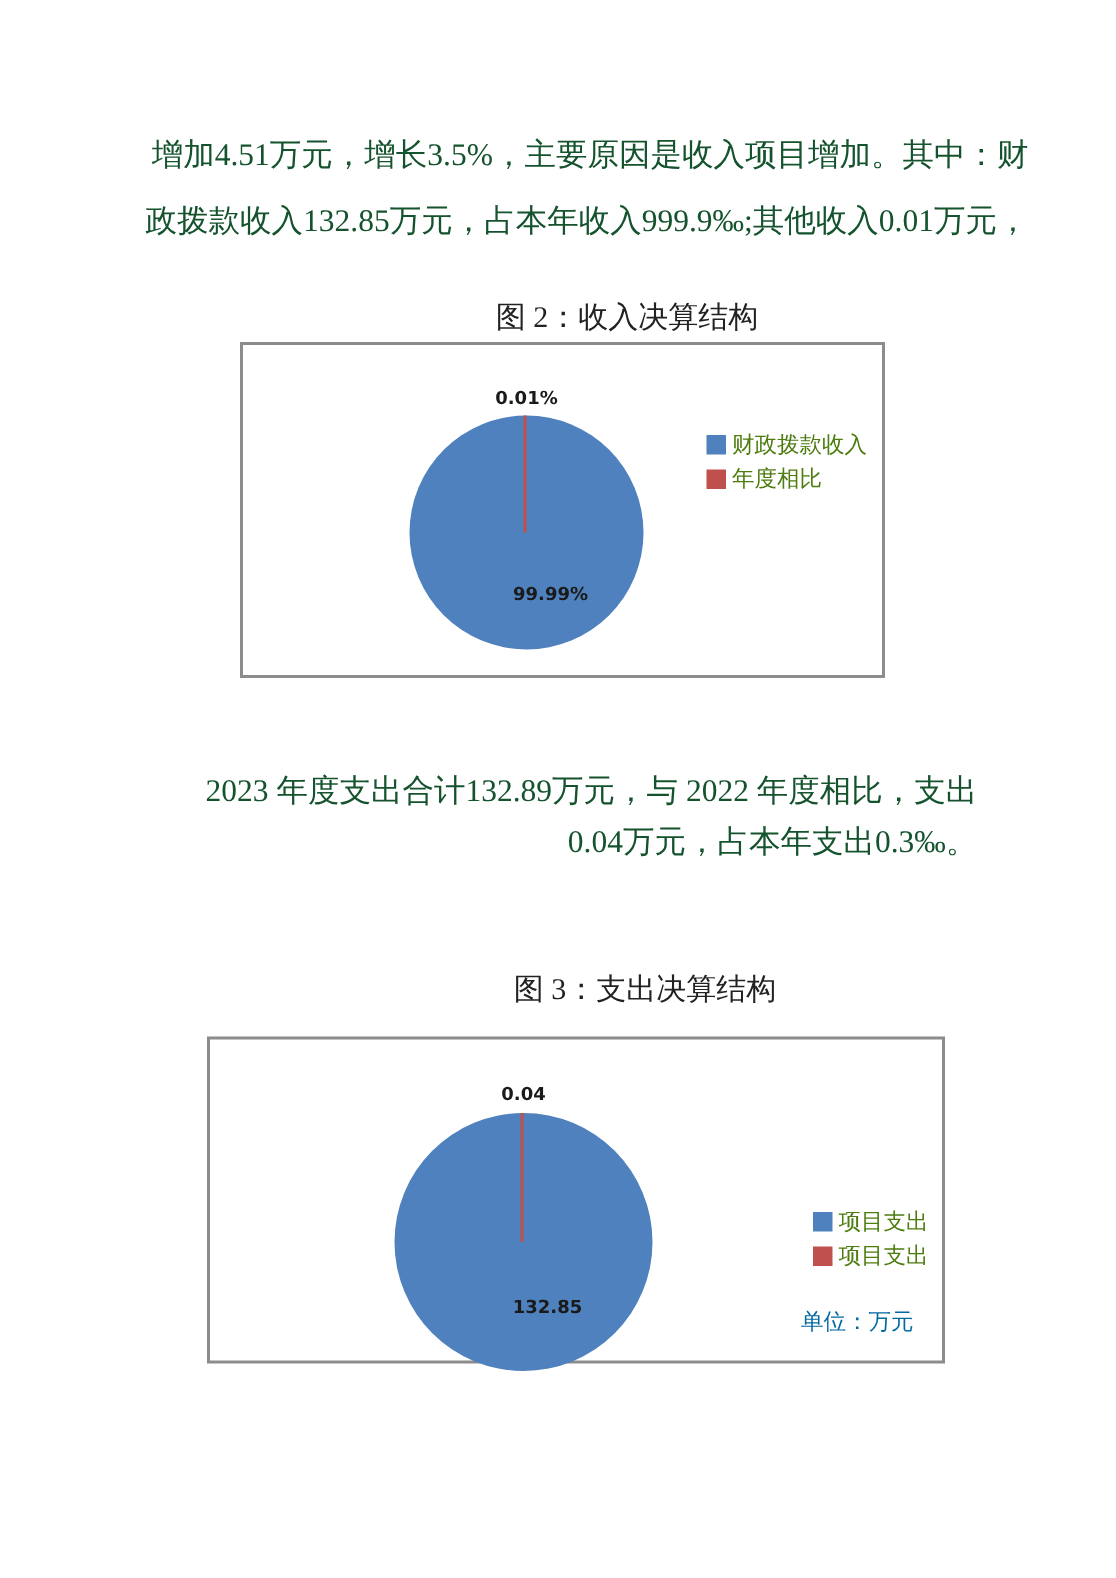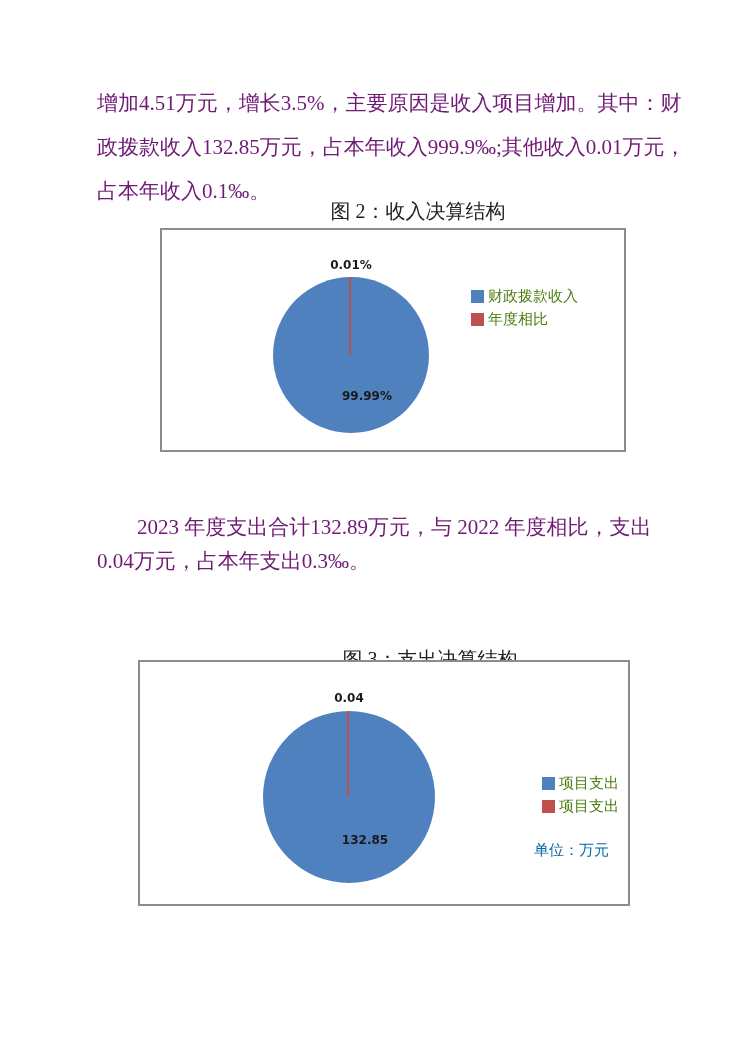--- a/index.html
+++ b/index.html
@@ -5,21 +5,21 @@
   html,body{margin:0;padding:0;background:#e8e8e8;}
   .page{
     position:relative;
     width:744px;height:1052px;
     margin:0 auto;
     background:#ffffff;
     font-family:"Liberation Serif", serif;
     color:#1c1c1c;
     overflow:hidden;
   }
-  .para{position:absolute;font-size:21px;color:#701a75;}
+  .para{position:absolute;font-size:21px;color:#14532d;text-align:right;}
   .para .tline{white-space:nowrap;}
   .para1{left:97px;top:81px;line-height:44px;}
   .para2{left:97px;top:510px;line-height:34px;}
   .para2 .indent{padding-left:40px;}
   .heading{
     position:absolute;left:133px;top:477px;
     font-family:"DejaVu Sans", sans-serif;
     font-weight:bold;font-size:20px;color:#111;
     white-space:nowrap;letter-spacing:1px;
   }
@@ -28,22 +28,22 @@
     text-align:center;font-size:20px;color:#222;
     white-space:nowrap;
   }
   #fig2-title{top:198px;padding-left:46px;}
   #fig3-title{top:646px;padding-left:58px;}
   .chartbox{
     position:absolute;background:#ffffff;
     border:2px solid #8c8c8c;
     box-sizing:border-box;
   }
-  #chart1{left:160px;top:228px;width:466px;height:224px;}
-  #chart2{left:138px;top:660px;width:492px;height:246px;text-decoration:underline;}
+  #chart1{left:160px;top:228px;width:430px;height:224px;}
+  #chart2{left:138px;top:691px;width:492px;height:218px;text-decoration:underline;}
   .pie{position:absolute;border-radius:50%;}
   #pie1{left:111px;top:47px;width:156px;height:156px;}
   #pie2{left:123px;top:49px;width:172px;height:172px;}
   .sliver{position:absolute;width:2px;}
   #sliver1{left:76px;top:0;height:78px;}
   #sliver2{left:84px;top:0;height:86px;}
   .plabel{
     position:absolute;width:70px;text-align:center;
     font-family:"DejaVu Sans", sans-serif;
     font-weight:bold;font-size:12px;color:#1a1a1a;
@@ -65,21 +65,20 @@
   }
 </style>
 </head>
 <body>
 
 <div class="page">
 
   <div class="para para1">
     <div class="tline">增加4.51万元，增长3.5%，主要原因是收入项目增加。其中：财</div>
     <div class="tline">政拨款收入132.85万元，占本年收入999.9‰;其他收入0.01万元，</div>
-    <div class="tline">占本年收入0.1‰。</div>
   </div>
 
   <div class="fig-title" id="fig2-title">图 2：收入决算结构</div>
 
   <div class="chartbox" id="chart1">
     <div class="pie" id="pie1" style="background-color: rgb(78, 129, 189);">
       <div class="sliver" id="sliver1" style="background-color: rgb(192, 80, 77);"></div>
     </div>
     <div class="plabel" id="c1-label-small">0.01%</div>
     <div class="plabel" id="c1-label-big">99.99%</div>

